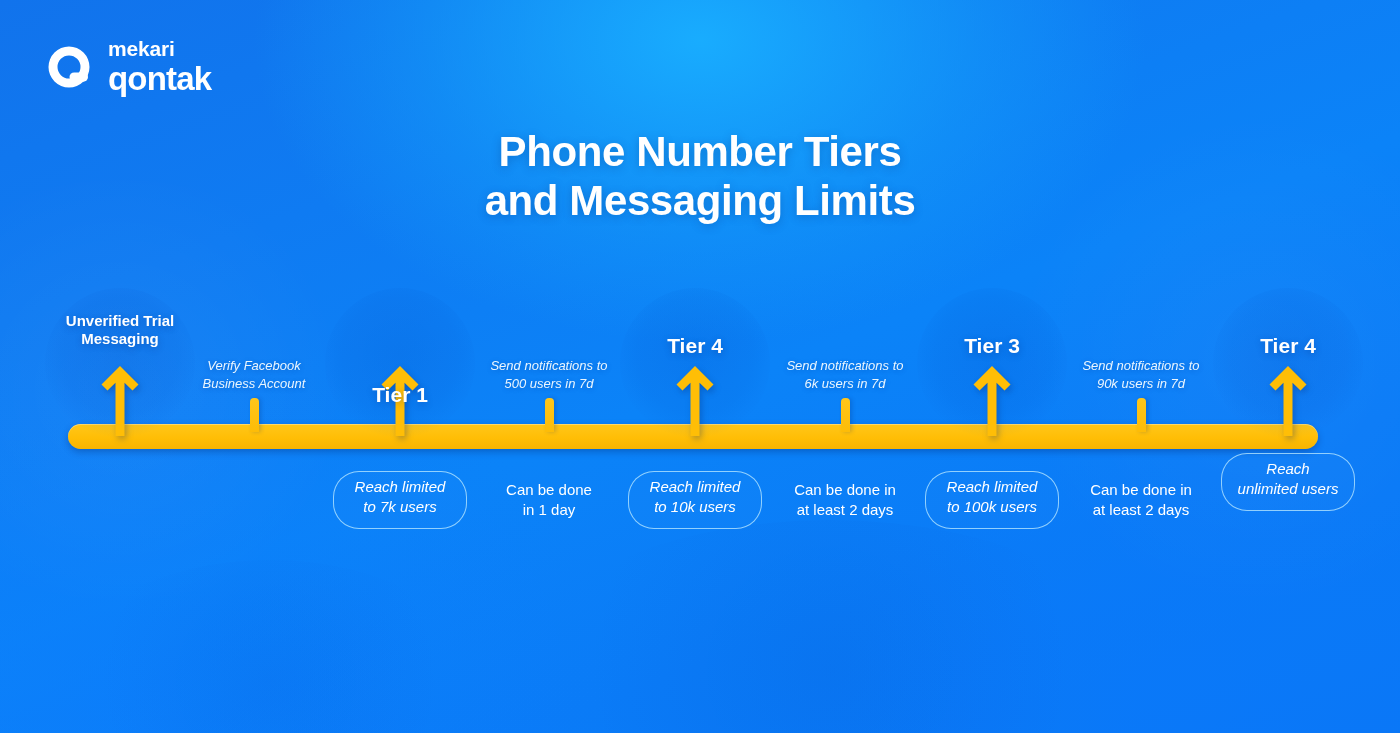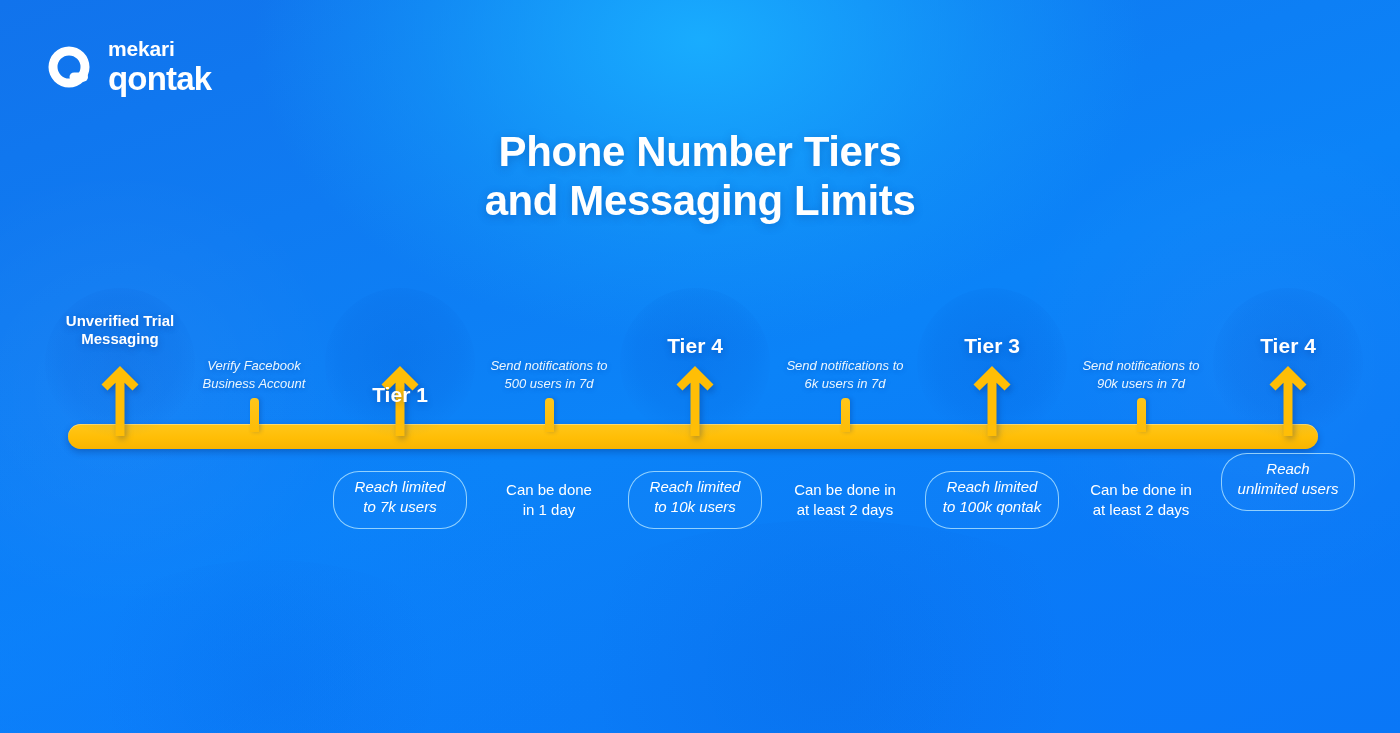--- a/index.html
+++ b/index.html
@@ -155,21 +155,21 @@
         </div>
         <div class="tier-label" style="width: 240px; left: 575px; top: 334px;">Tier 4</div>
         <div class="below pill" style="width: 134px; left: 628px; top: 471px;"><span>Reach limited</span><br><span>to 10k users</span></div>
         <div class="halo" style="left: 917px; top: 288px; width: 150px; height: 150px;"></div>
         <div class="arrow" style="left: 972px;">
           <svg viewBox="0 0 40 70" width="40" height="70" aria-hidden="true">
             <path d="M20 0 L38.5 18.5 L32.5 24.5 L24.5 16.8 L24.5 70 L15.5 70 L15.5 16.8 L7.5 24.5 L1.5 18.5 Z" fill="#ffbe06"></path>
           </svg>
         </div>
         <div class="tier-label" style="width: 240px; left: 872px; top: 334px;">Tier 3</div>
-        <div class="below pill" style="width: 134px; left: 925px; top: 471px;"><span>Reach limited</span><br><span>to 100k qontak</span></div>
+        <div class="below pill" style="width: 134px; left: 925px; top: 471px;"><span>Reach limited</span><br><span>to 100k users</span></div>
         <div class="halo" style="left: 1213px; top: 288px; width: 150px; height: 150px;"></div>
         <div class="arrow" style="left: 1268px;">
           <svg viewBox="0 0 40 70" width="40" height="70" aria-hidden="true">
             <path d="M20 0 L38.5 18.5 L32.5 24.5 L24.5 16.8 L24.5 70 L15.5 70 L15.5 16.8 L7.5 24.5 L1.5 18.5 Z" fill="#ffbe06"></path>
           </svg>
         </div>
         <div class="tier-label" style="width: 240px; left: 1168px; top: 334px;">Tier 4</div>
         <div class="below pill" style="width: 134px; left: 1221px; top: 453px;"><span>Reach</span><br><span>unlimited users</span></div>
         <div class="tick" style="left: 250px;"></div>
         <div class="step-note" style="width: 260px; left: 124px; top: 357px;"><span>Verify Facebook</span><br><span>Business Account</span></div>

